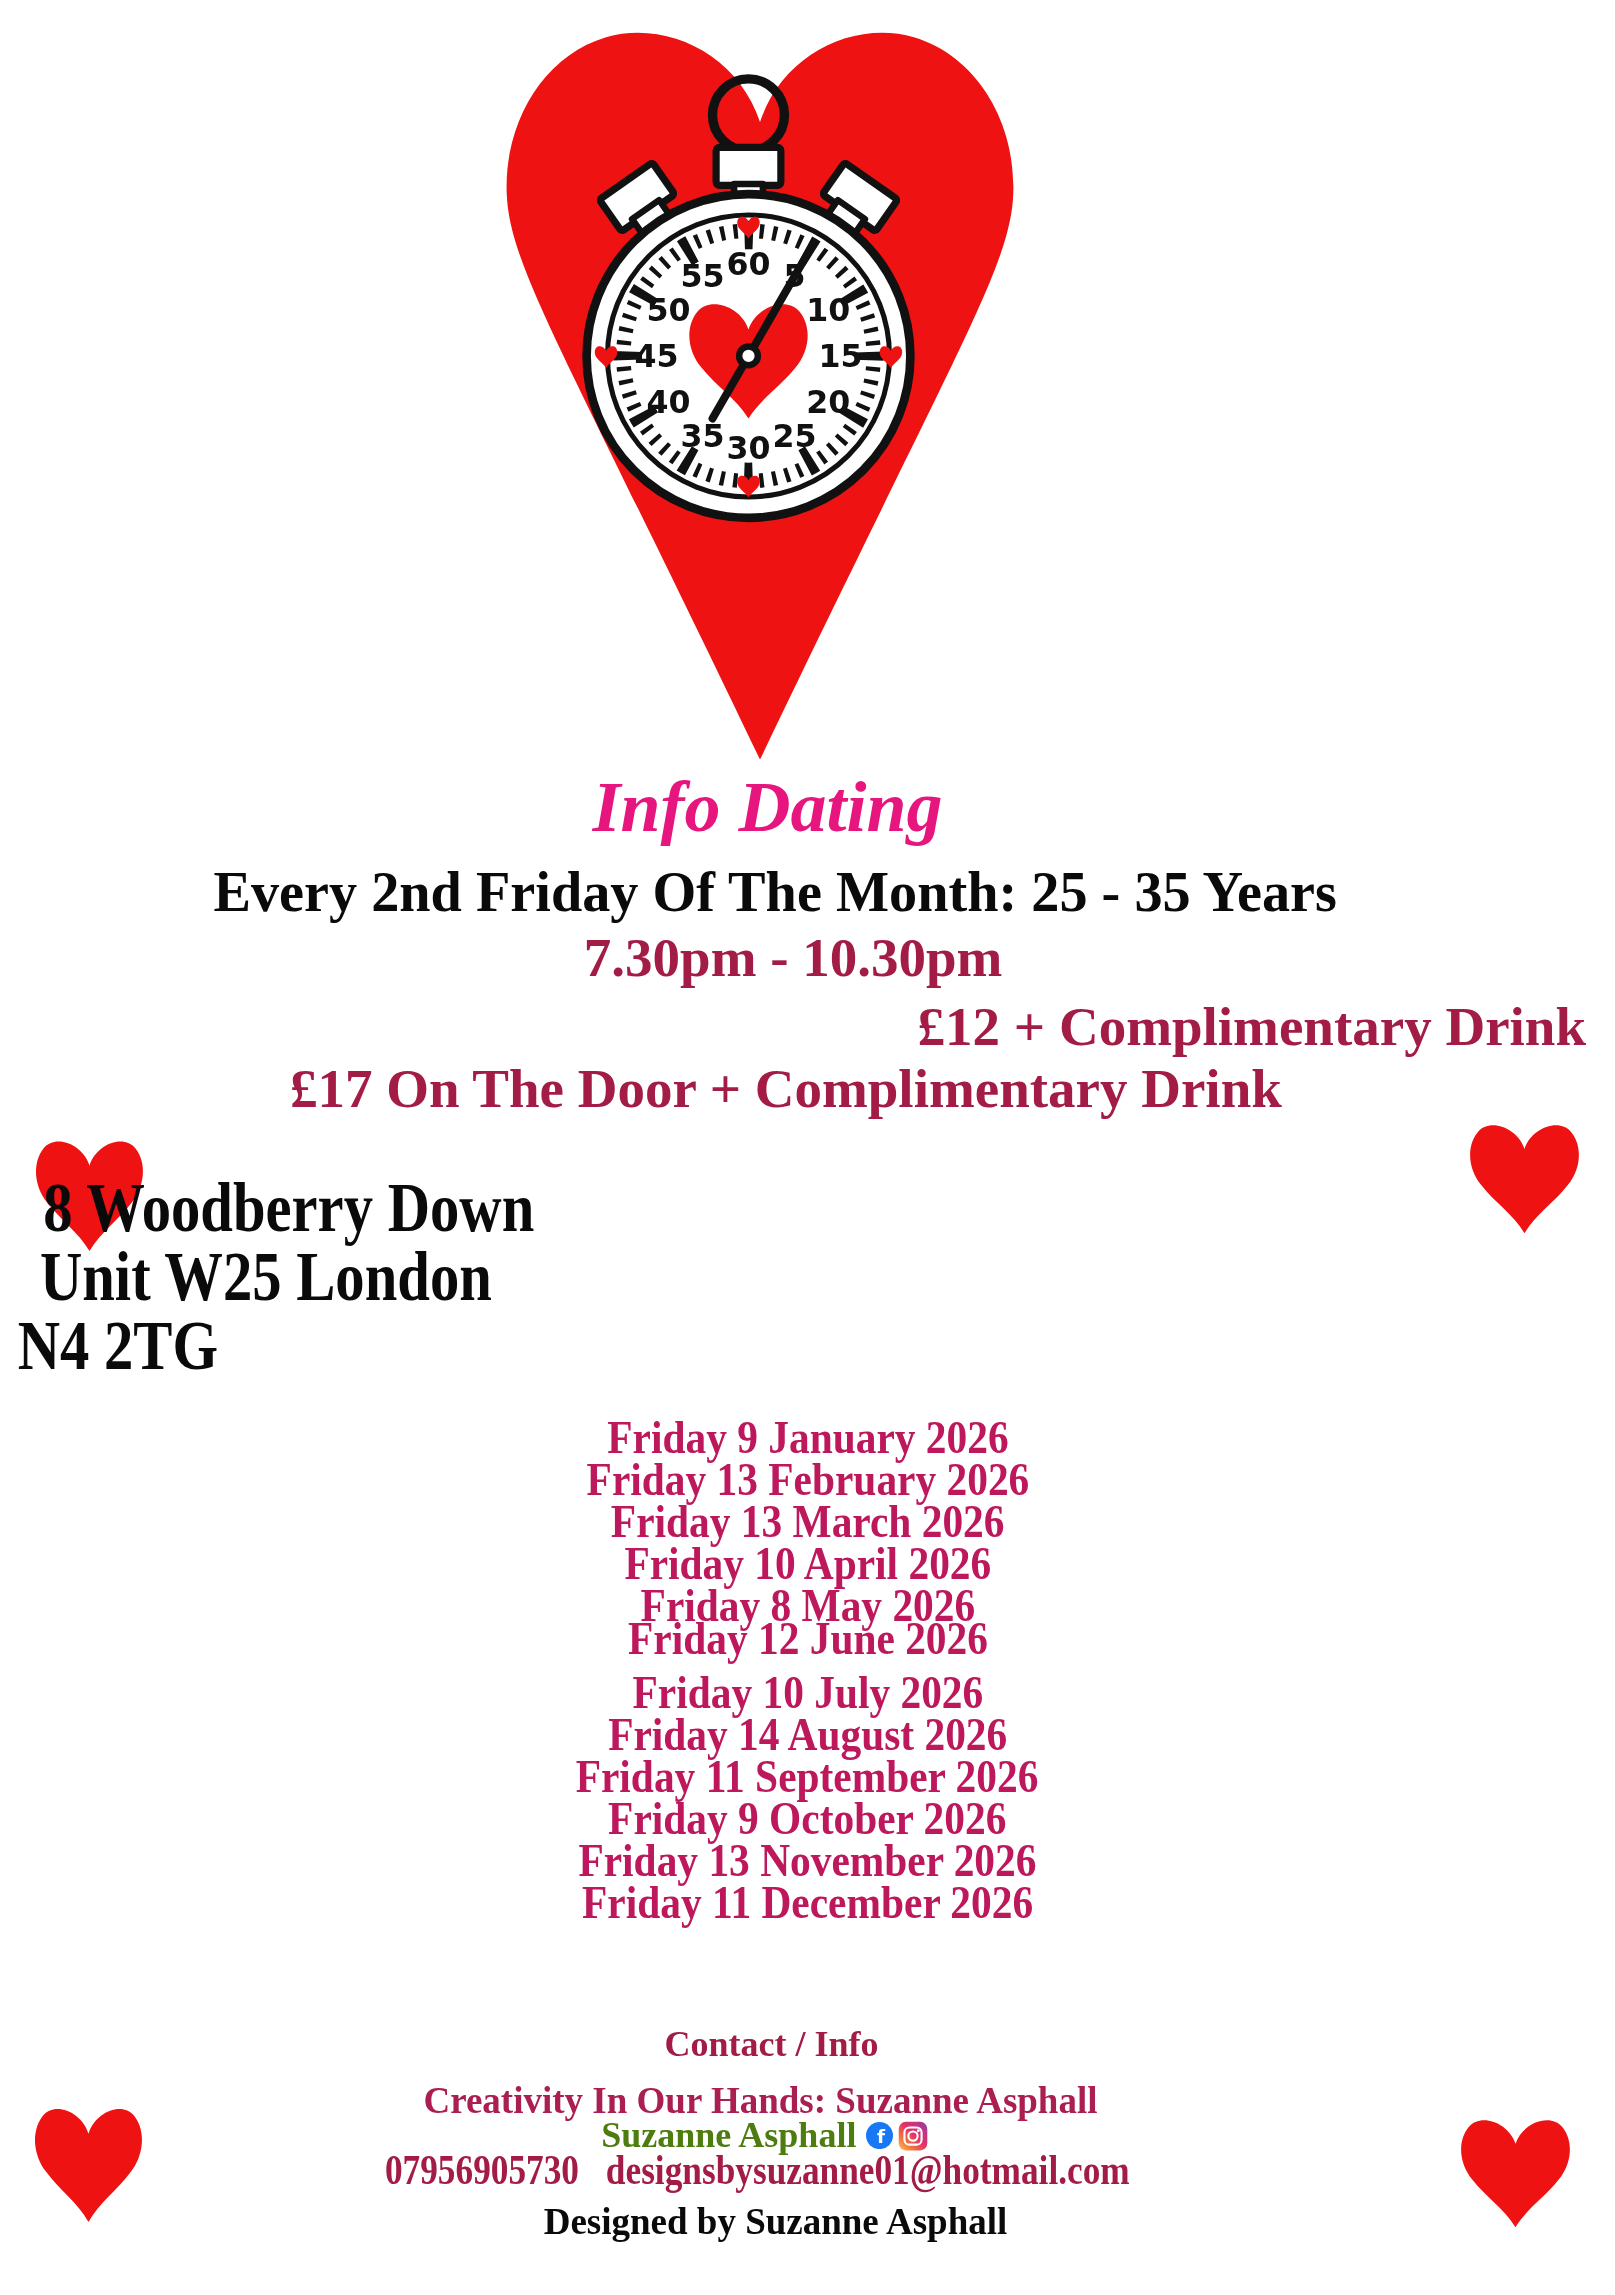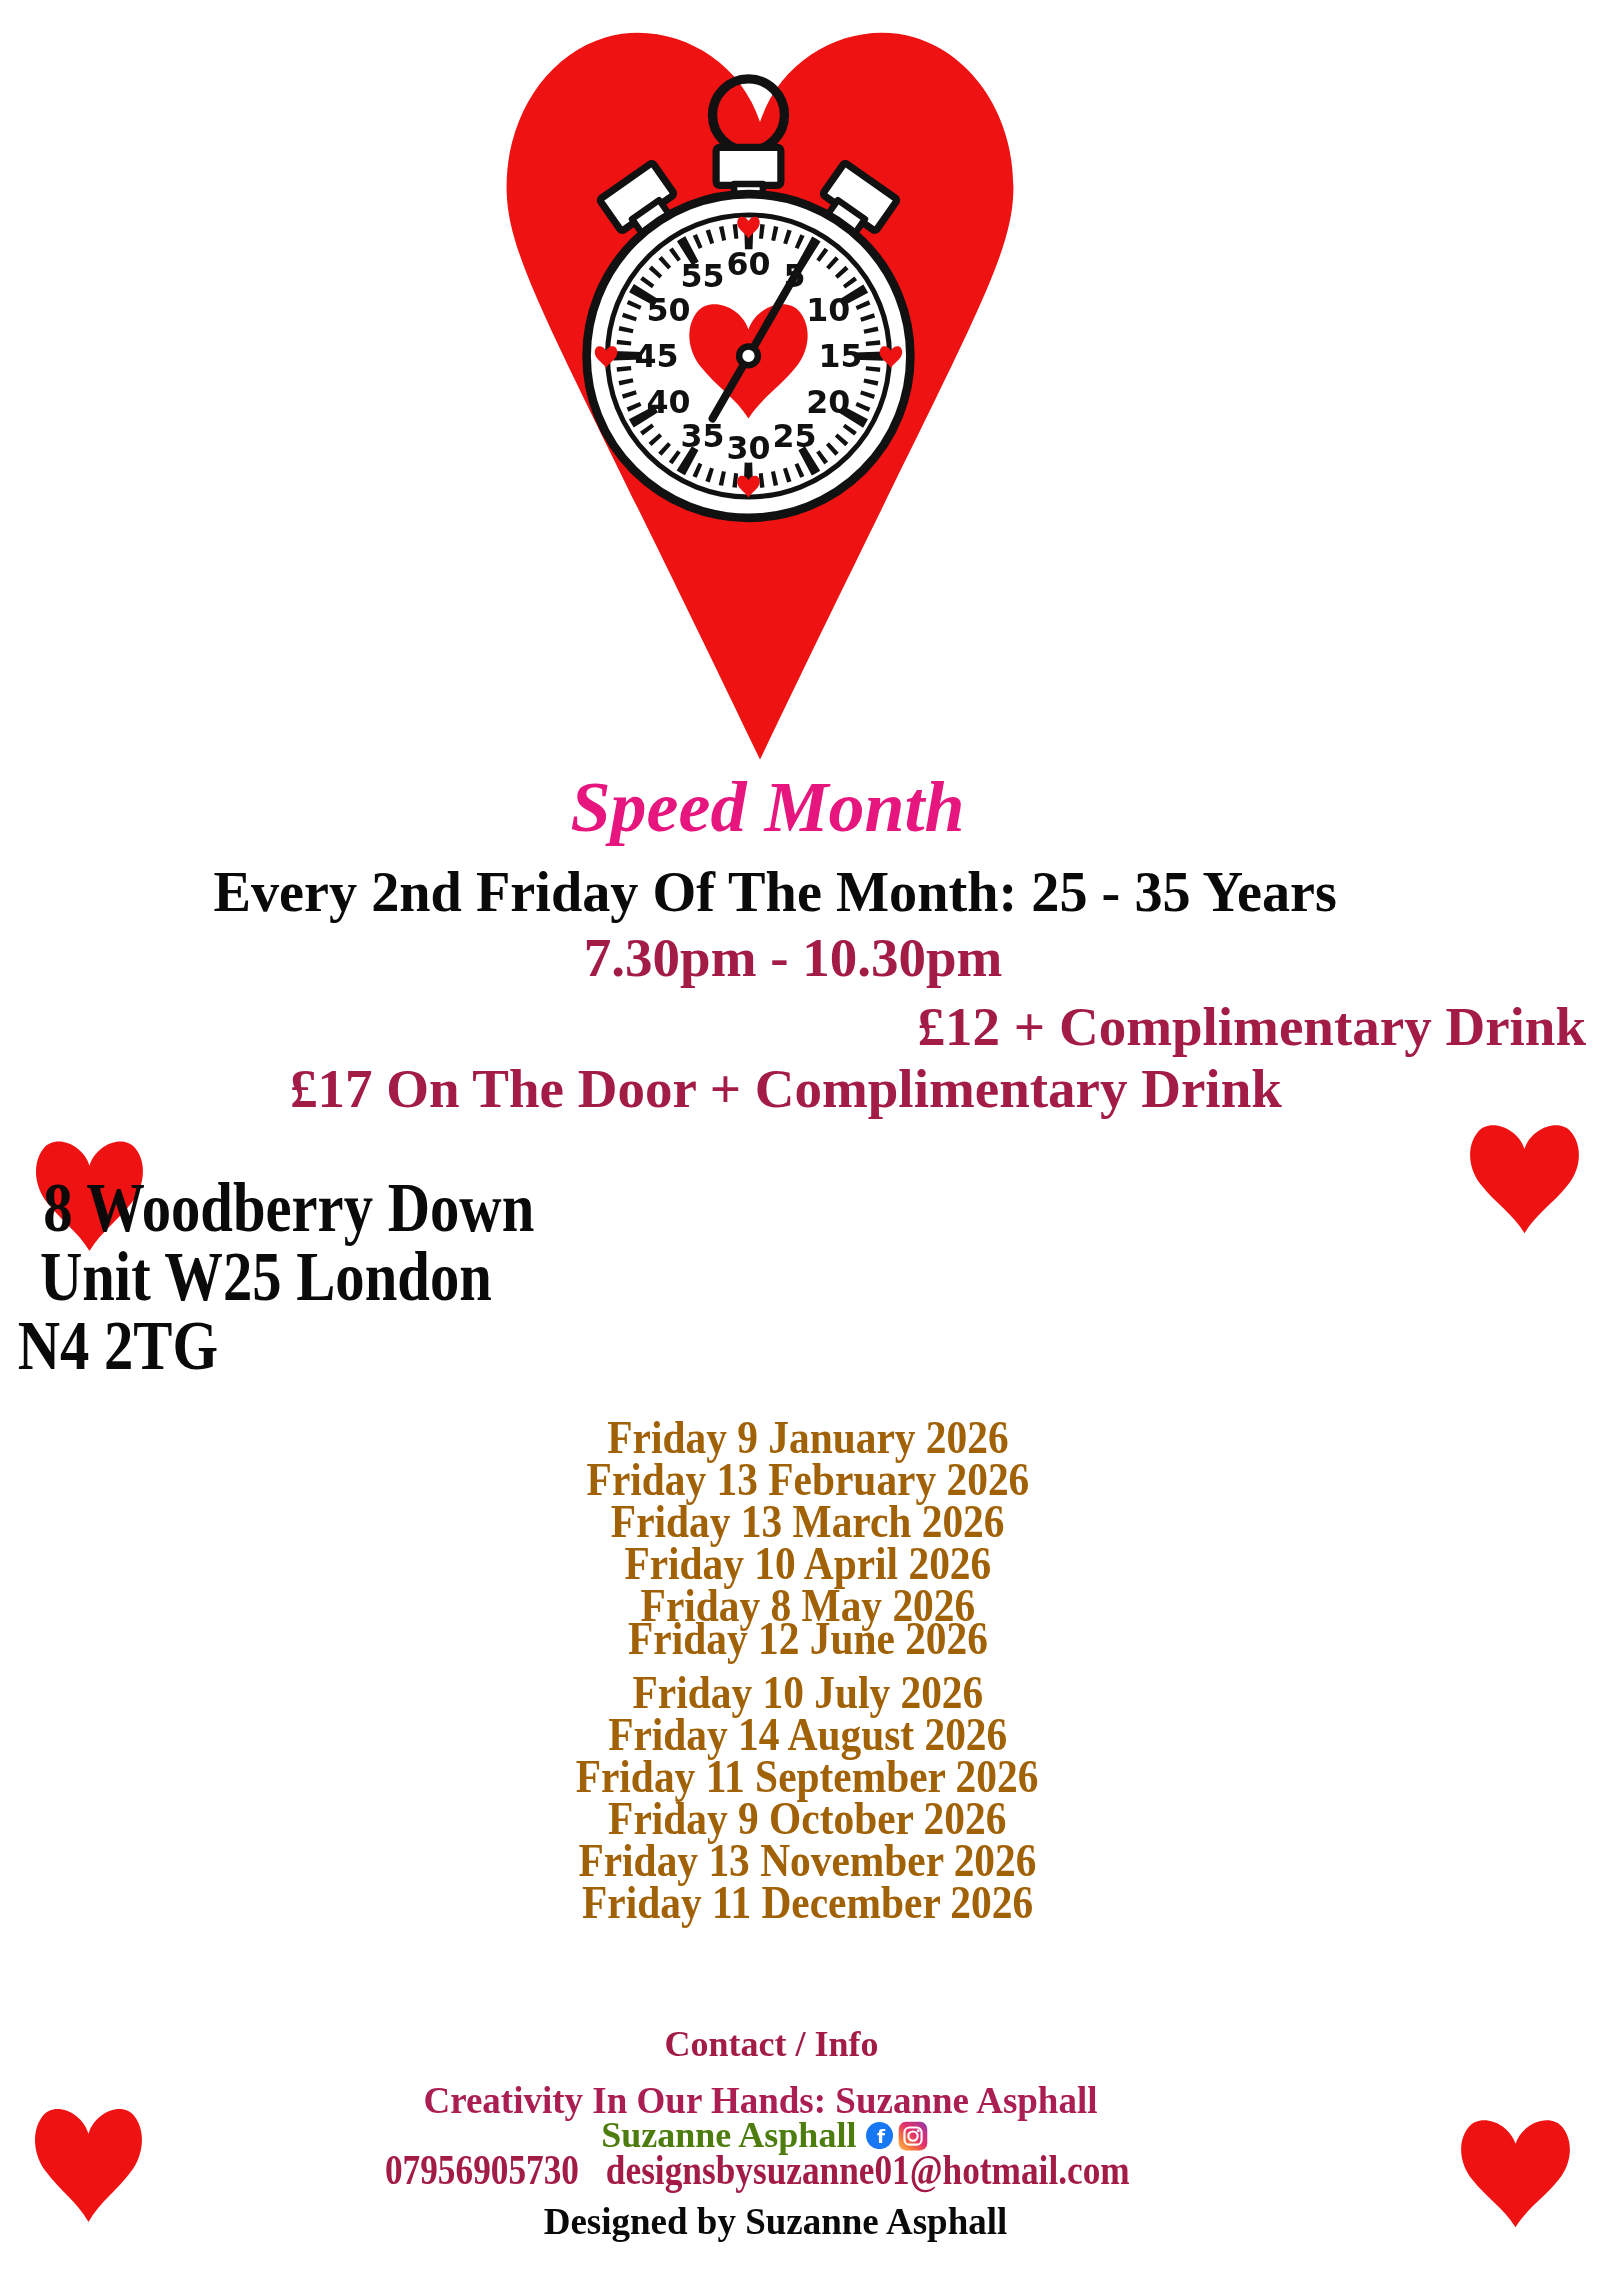--- a/index.html
+++ b/index.html
@@ -18,21 +18,21 @@
   .price12 .t{transform:translateX(-29px);}
   .price17   {top:1061px;font-size:55px;font-weight:bold;color:#A31C46;}
   .price17 .t{transform:translateX(-21.6px);}
   
   .address{position:absolute;left:0;top:1174px;width:1615px;text-align:left;
            font-size:69px;font-weight:bold;line-height:69px;color:#0a0a0a;}
   .address div{white-space:nowrap;}
   .address .t{display:inline-block;transform:scaleX(0.85);}
   
   .dates{position:absolute;left:0;top:1417px;width:1615px;text-align:center;
-         font-size:46px;font-weight:bold;line-height:42px;color:#a16207;}
+         font-size:46px;font-weight:bold;line-height:42px;color:#be185d;}
   .dates .d{white-space:nowrap;}
   .dates .d span{display:inline-block;transform:scaleX(0.9);}
   .dates .d:nth-child(6){margin-top:-8.6px;}
   .dates .d:nth-child(7){margin-top:12px;}
   
   .contact-h  {top:2026px;font-size:36px;font-weight:bold;color:#A31C46;}
   .contact-h .t{transform:translateX(-36px);}
   .business   {top:2082px;font-size:37px;font-weight:bold;color:#AB1E52;}
   .business .t{transform:translateX(-47px);}
   .person     {top:2117px;font-size:36px;font-weight:bold;color:#4d7c0f;}
@@ -129,21 +129,21 @@
   <svg class="corner ch-right-mid" viewBox="0 0 100 104" preserveAspectRatio="none">
       <use href="#sym-heart"></use>
     </svg>
   <svg class="corner ch-bottom-left" viewBox="0 0 100 104" preserveAspectRatio="none">
       <use href="#sym-heart"></use>
     </svg>
   <svg class="corner ch-bottom-right" viewBox="0 0 100 104" preserveAspectRatio="none">
       <use href="#sym-heart"></use>
     </svg>
 
-  <div class="line speed"><span class="t">Speed Month</span></div>
+  <div class="line speed"><span class="t">Info Dating</span></div>
   <div class="line schedule"><span class="t">Every 2nd Friday Of The Month: 25 - 35 Years</span></div>
   <div class="line time"><span class="t">7.30pm - 10.30pm</span></div>
   <div class="line price12"><span class="t">£12 + Complimentary Drink</span></div>
   <div class="line price17"><span class="t">£17 On The Door + Complimentary Drink</span></div>
 
   <div class="address">
     <div><span class="t">8 Woodberry Down</span></div>
     <div><span class="t">Unit W25 London</span></div>
     <div><span class="t">N4 2TG</span></div>
   </div>

